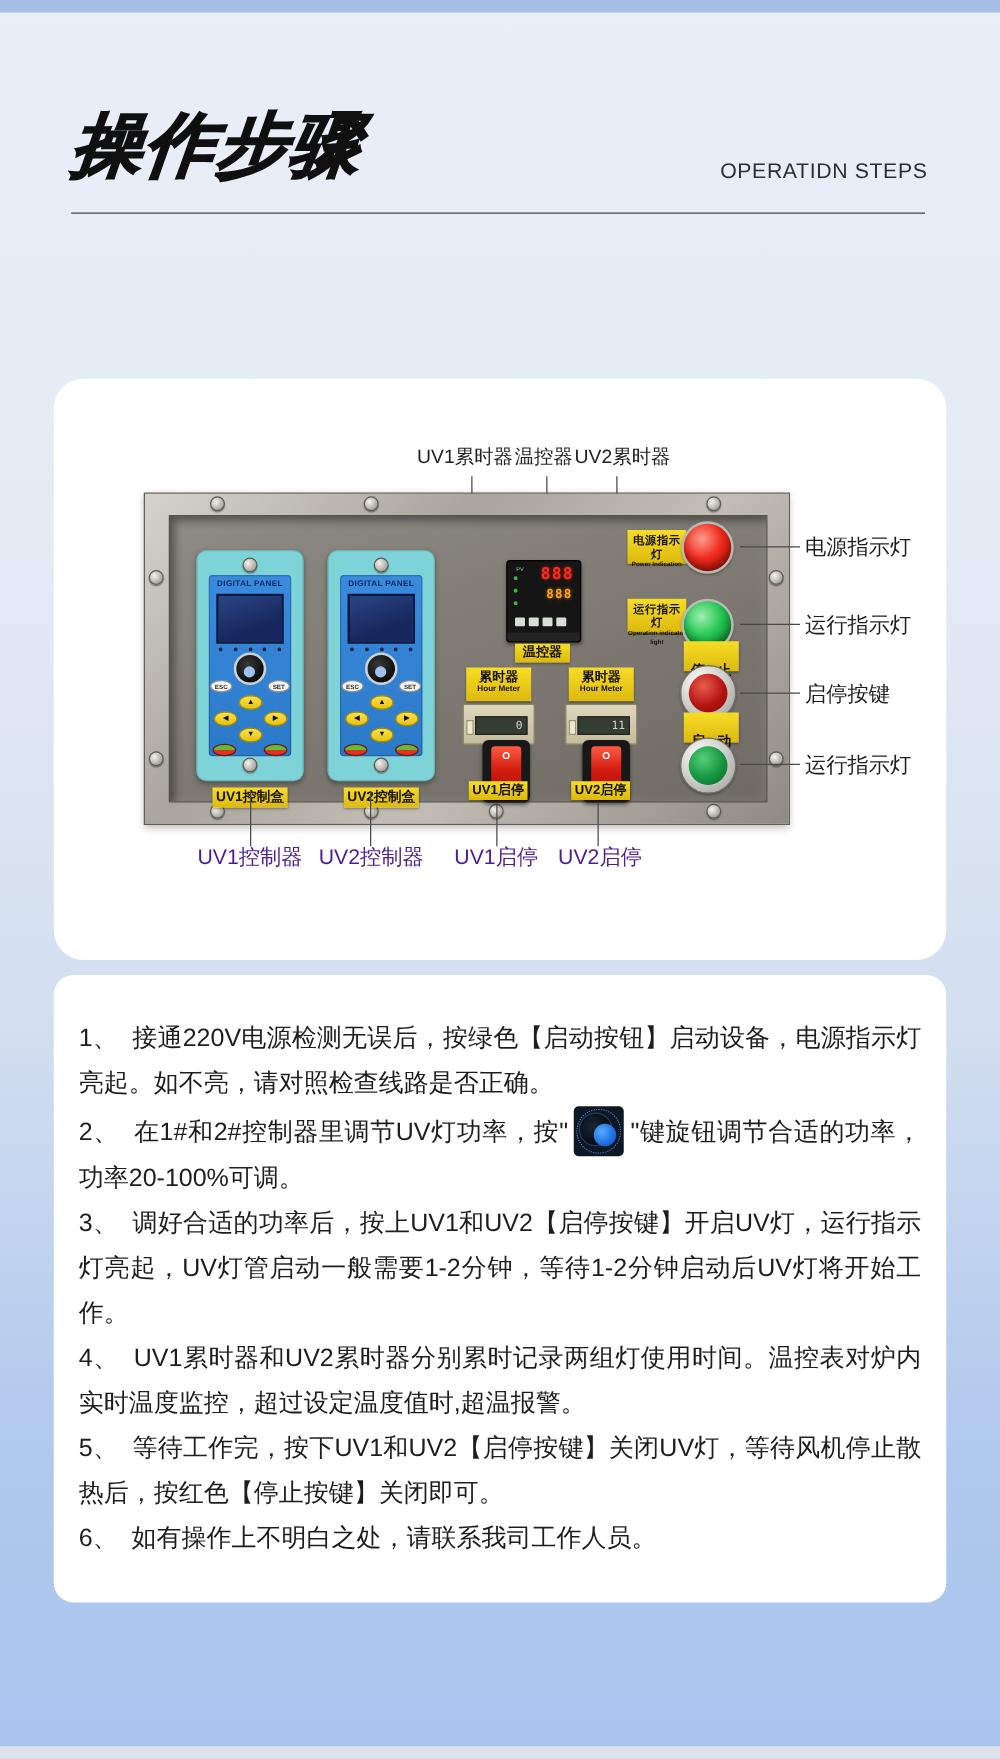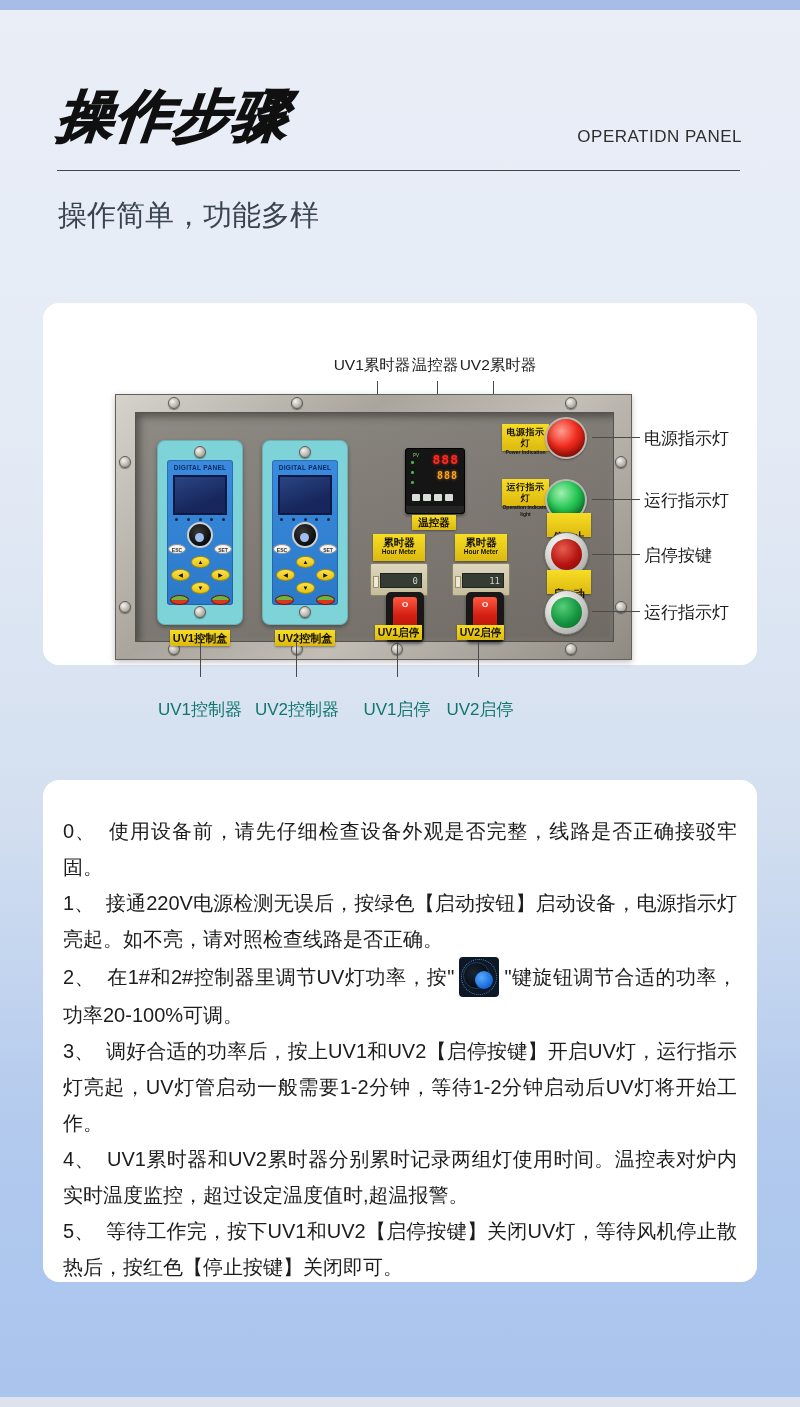--- a/index.html
+++ b/index.html
@@ -14,27 +14,27 @@
   
   .title{position:absolute;left:58px;top:84px;font-size:56px;line-height:64px;
     font-weight:bold;font-style:italic;color:#101010;letter-spacing:2px;
     transform:skewX(-6deg);-webkit-text-stroke:1.5px #101010;}
   .title-en{position:absolute;right:58px;top:127px;font-size:17px;color:#2e2e2e;letter-spacing:.5px;}
   .divider{position:absolute;left:57px;top:170px;width:683px;height:1px;background:#454545;}
   .subtitle{position:absolute;left:58px;top:196px;font-size:29px;color:#3a4350;}
 
   
   .card{position:absolute;background:#ffffff;border-radius:16px;}
-  .card1{left:43px;top:303px;width:714px;height:362px;}
+  .card1{left:43px;top:303px;width:714px;height:465px;border-radius:24px;}
   .card2{left:43px;top:780px;width:714px;height:502px;padding:33px 20px 0 20px;box-sizing:border-box;}
 
   
   .co-top{position:absolute;top:52px;transform:translateX(-50%);font-size:15.5px;font-weight:500;color:#222;white-space:nowrap;}
   .co-side{position:absolute;left:601px;transform:translateY(-50%);font-size:17px;color:#1e1e1e;white-space:nowrap;}
-  .co-bot{position:absolute;top:371px;transform:translateX(-50%);font-size:17px;color:#0f766e;white-space:nowrap;margin-top:24px;}
+  .co-bot{position:absolute;top:371px;transform:translateX(-50%);font-size:17px;color:#4c1d95;white-space:nowrap;}
   .vline{position:absolute;width:1px;background:#4a4a4a;}
   .hline{position:absolute;height:1px;background:#4a4a4a;width:48px;left:549px;}
 
   
   .frame{position:absolute;left:72px;top:91px;width:515px;height:264px;
     background:linear-gradient(135deg,#d6d3cc,#a9a59d 35%,#c2beb6 60%,#8f8b83);
     border:1px solid #63605a;box-shadow:0 2px 6px rgba(0,0,0,.25);}
   .recess{position:absolute;left:92px;top:109px;width:477px;height:228px;
     background:linear-gradient(160deg,#8e8a84,#7d7972 55%,#6f6b64);
     border:1px solid #55524c;
@@ -133,23 +133,22 @@
   .kicon .cap{position:absolute;left:16px;top:14px;width:18px;height:18px;border-radius:50%;
     background:radial-gradient(circle at 35% 35%,#56aaff,#1565d8 70%,#0d4fb0);}
 </style>
 </head>
 <body>
 
 <div class="page">
   <div class="strip-top"></div>
 
   <div class="title">操作步骤</div>
-  <div class="title-en">OPERATIDN PANEL</div>
+  <div class="title-en">OPERATIDN STEPS</div>
   <div class="divider"></div>
-  <div class="subtitle">操作简单，功能多样</div>
 
   <section class="card card1">
 
     <div class="co-top" style="left:329px">UV1累时器</div>
     <div class="co-top" style="left:392px">温控器</div>
     <div class="co-top" style="left:455px">UV2累时器</div>
     <div class="vline" style="left:334px;top:78px;height:153px"></div>
     <div class="vline" style="left:394px;top:78px;height:67px"></div>
     <div class="vline" style="left:450px;top:78px;height:153px"></div>
 
@@ -313,22 +312,22 @@
     <div class="vline" style="left:253px;top:330px;height:44px"></div>
     <div class="vline" style="left:354px;top:339px;height:35px"></div>
     <div class="vline" style="left:435px;top:339px;height:35px"></div>
     <div class="co-bot" style="left:157px">UV1控制器</div>
     <div class="co-bot" style="left:254px">UV2控制器</div>
     <div class="co-bot" style="left:354px">UV1启停</div>
     <div class="co-bot" style="left:437px">UV2启停</div>
   </section>
 
   <section class="card card2">
-    <p>0、  使用设备前，请先仔细检查设备外观是否完整，线路是否正确接驳牢固。</p>
     <p>1、  接通220V电源检测无误后，按绿色【启动按钮】启动设备，电源指示灯亮起。如不亮，请对照检查线路是否正确。</p>
     <p><span>2、  在1#和2#控制器里调节UV灯功率，按"</span><span class="kicon"><span class="ticks"></span><span class="body"></span><span class="cap"></span></span><span>"键旋钮调节合适的功率，功率20-100%可调。</span></p>
     <p>3、  调好合适的功率后，按上UV1和UV2【启停按键】开启UV灯，运行指示灯亮起，UV灯管启动一般需要1-2分钟，等待1-2分钟启动后UV灯将开始工作。</p>
     <p>4、  UV1累时器和UV2累时器分别累时记录两组灯使用时间。温控表对炉内实时温度监控，超过设定温度值时,超温报警。</p>
     <p>5、  等待工作完，按下UV1和UV2【启停按键】关闭UV灯，等待风机停止散热后，按红色【停止按键】关闭即可。</p>
+    <p>6、  如有操作上不明白之处，请联系我司工作人员。</p>
   </section>
 
   <div class="strip-bottom"></div>
 </div>
 
 </body></html>

